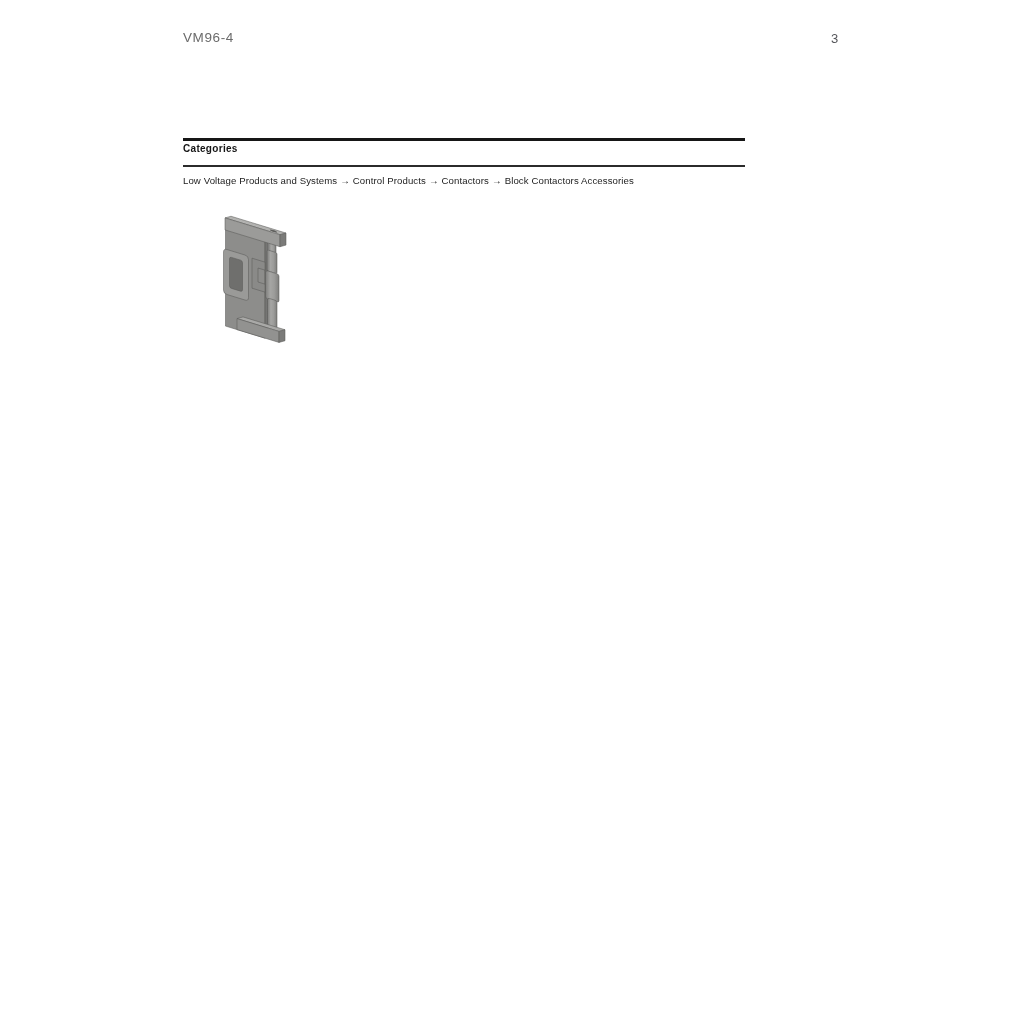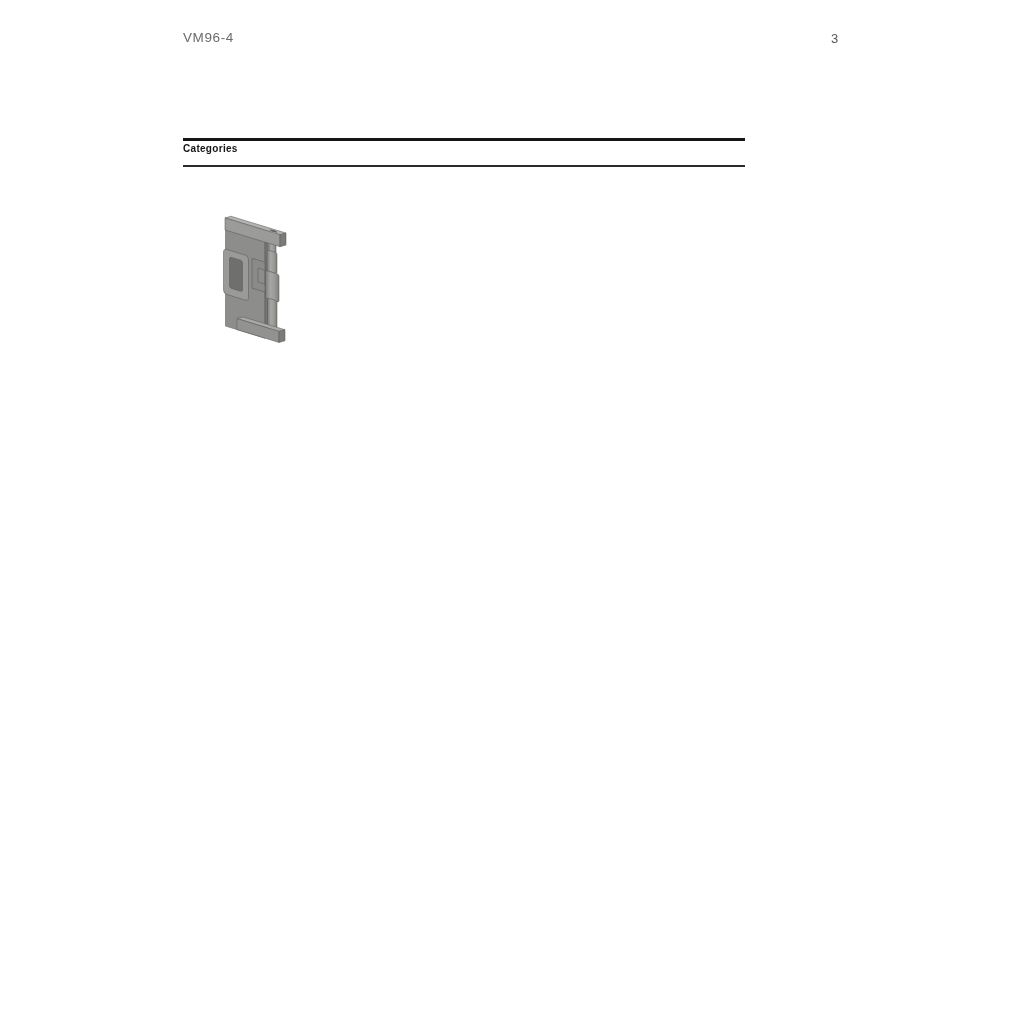--- a/index.html
+++ b/index.html
@@ -44,20 +44,21 @@
 
 <div class="page">
 
   <span class="doc-code">VM96-4</span>
   <span class="page-number">3</span>
 
   <div class="rule-thick"></div>
   <h2 class="section-title">Categories</h2>
   <div class="rule-thin"></div>
 
+  <nav class="breadcrumb" id="breadcrumb"><span>Low Voltage Products and Systems</span><span class="sep">→</span><span>Control Products</span><span class="sep">→</span><span>Contactors</span><span class="sep">→</span><span>Block Contactors Accessories</span></nav>
 
   <div class="product">
     <svg viewBox="0 0 70 133" xmlns="http://www.w3.org/2000/svg">
       <defs>
         <linearGradient id="cyl" x1="0" y1="0" x2="1" y2="0">
           <stop offset="0" stop-color="#7e7e7c"></stop>
           <stop offset="0.35" stop-color="#a6a6a4"></stop>
           <stop offset="0.65" stop-color="#9c9c9a"></stop>
           <stop offset="1" stop-color="#7f7f7d"></stop>
         </linearGradient>

